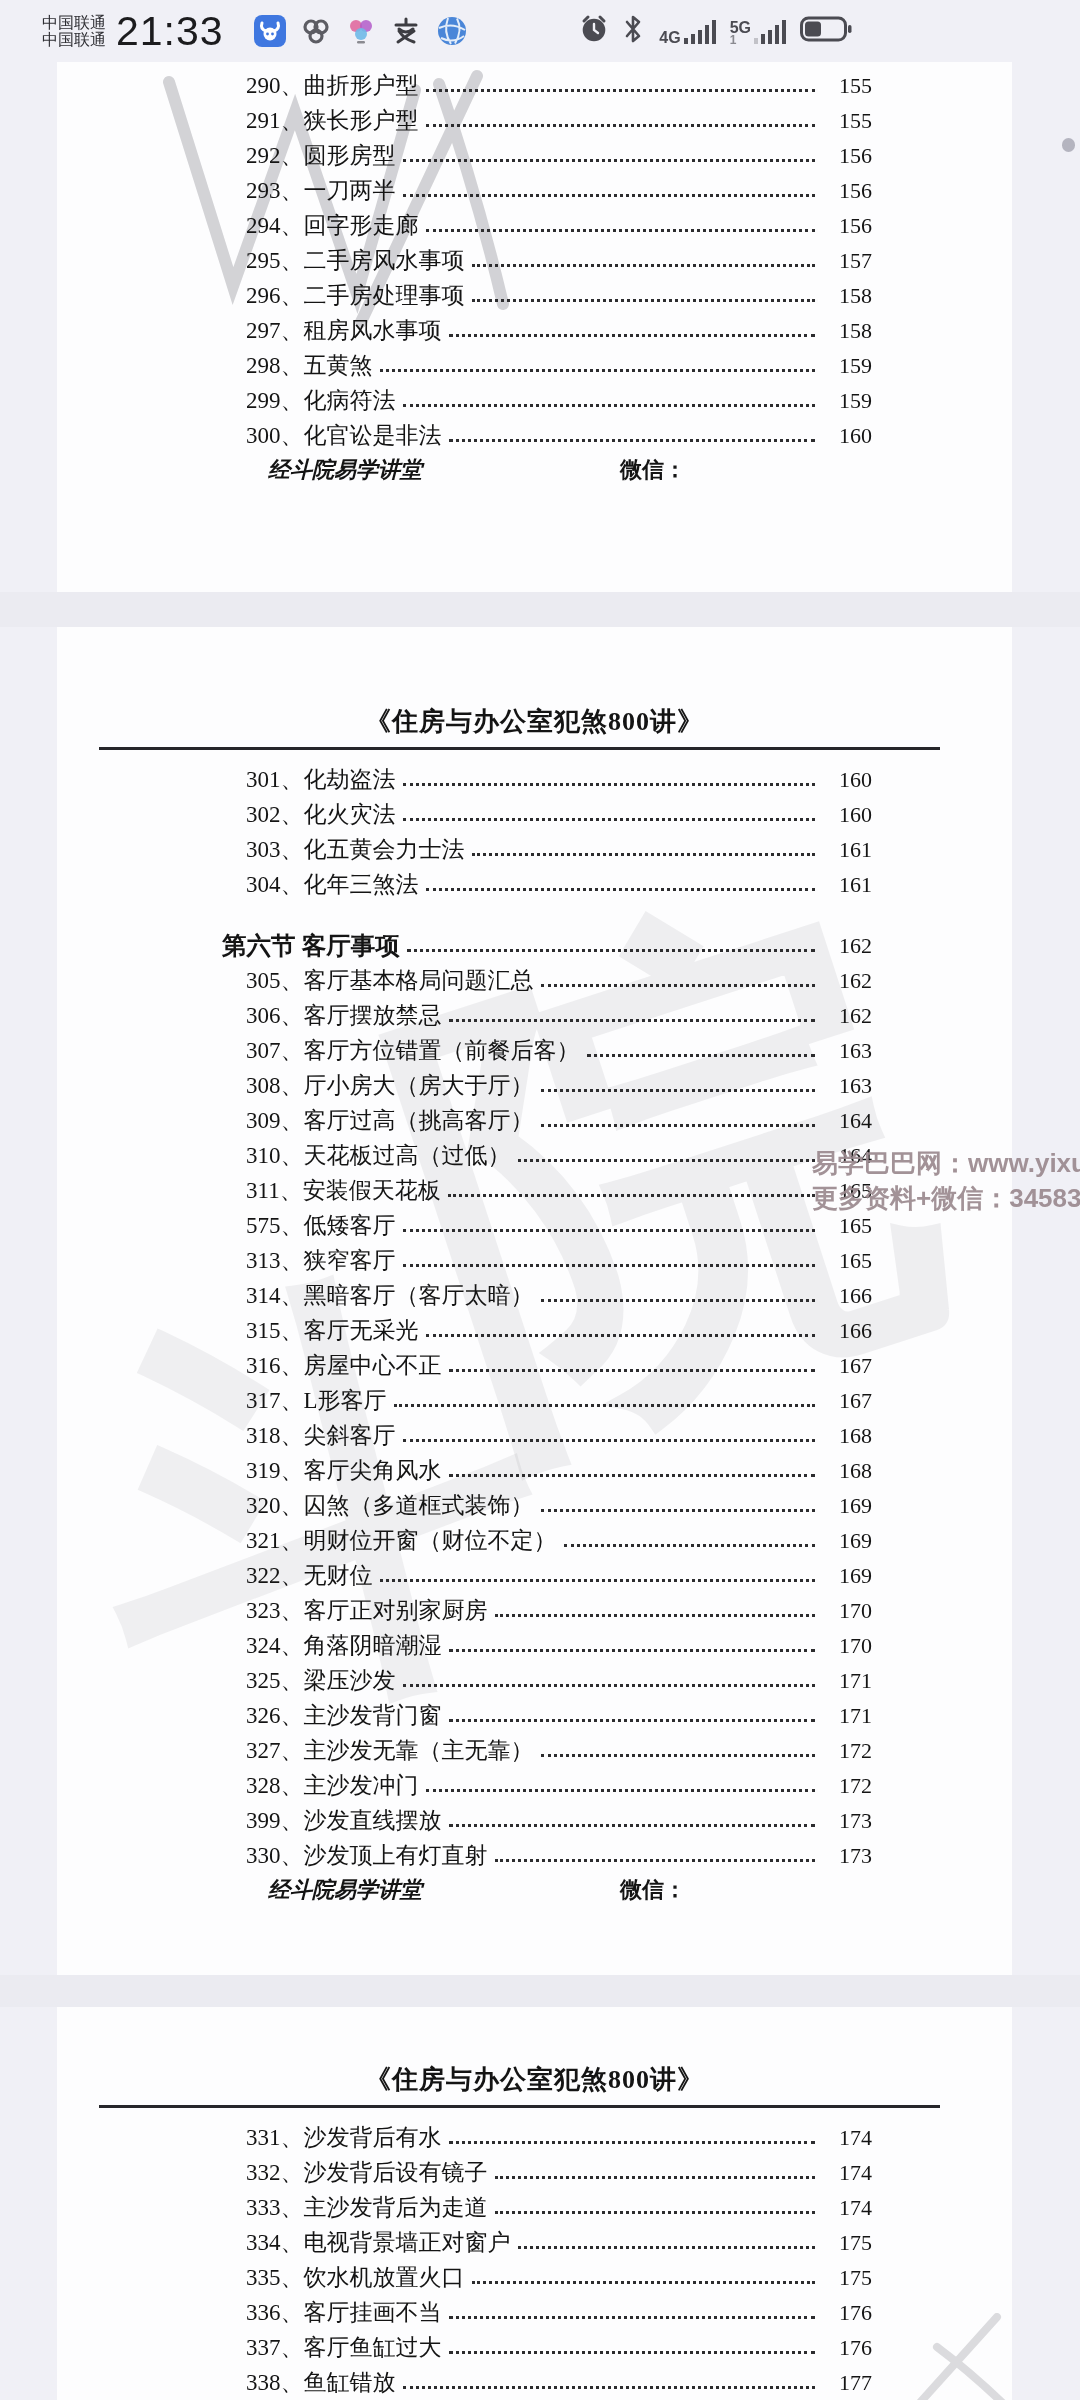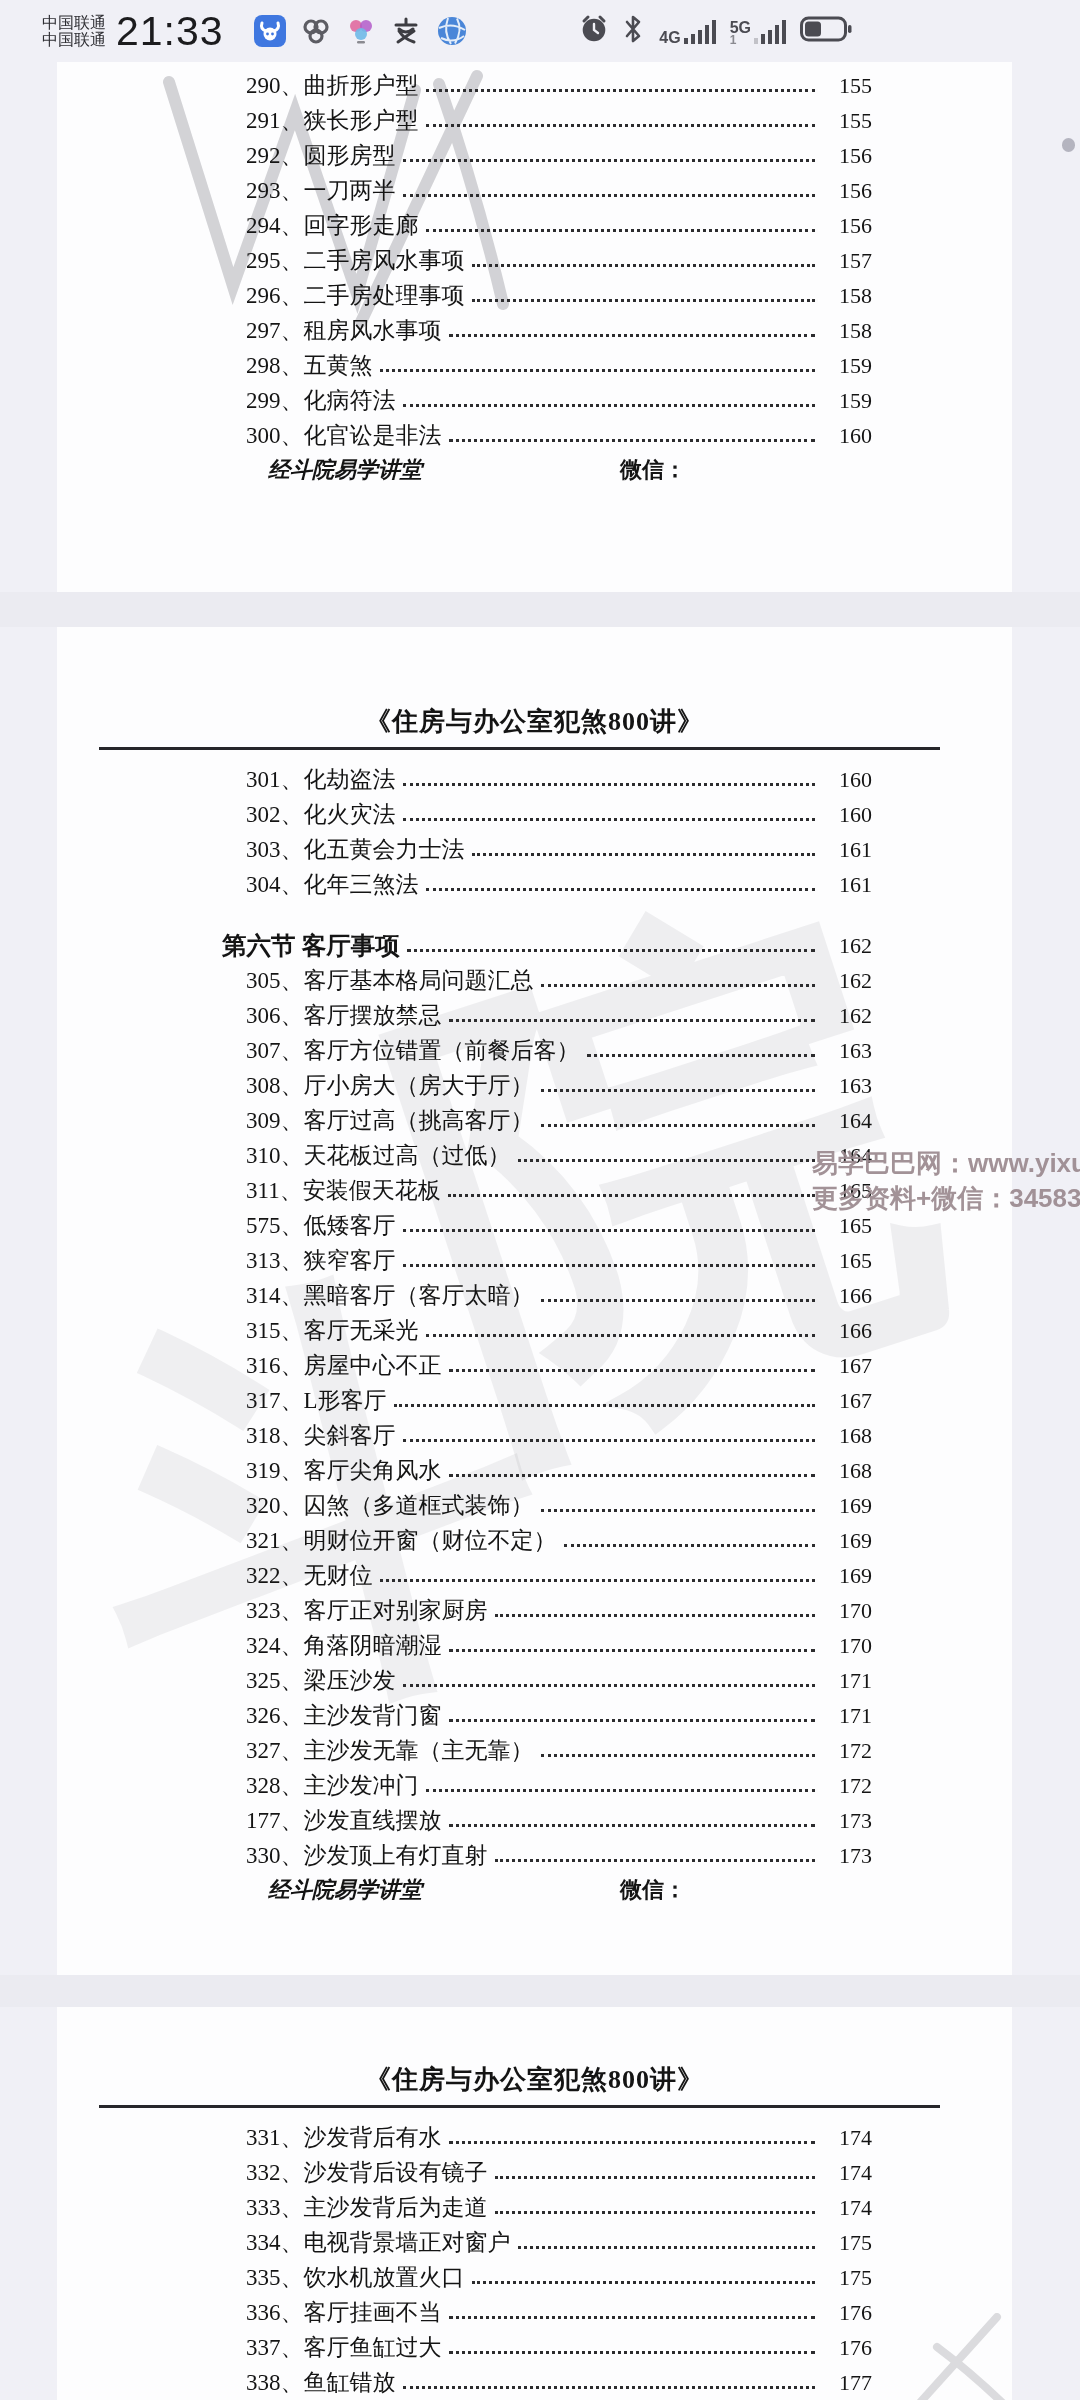--- a/index.html
+++ b/index.html
@@ -400,21 +400,21 @@
         <span class="row-label">327、主沙发无靠（主无靠）</span>
         <span class="row-dots"></span>
         <span class="row-page">172</span>
       </div>
       <div class="toc-row">
         <span class="row-label">328、主沙发冲门</span>
         <span class="row-dots"></span>
         <span class="row-page">172</span>
       </div>
       <div class="toc-row">
-        <span class="row-label">177、沙发直线摆放</span>
+        <span class="row-label">399、沙发直线摆放</span>
         <span class="row-dots"></span>
         <span class="row-page">173</span>
       </div>
       <div class="toc-row">
         <span class="row-label">330、沙发顶上有灯直射</span>
         <span class="row-dots"></span>
         <span class="row-page">173</span>
       </div>
     </div>
   <div class="page-footer">

